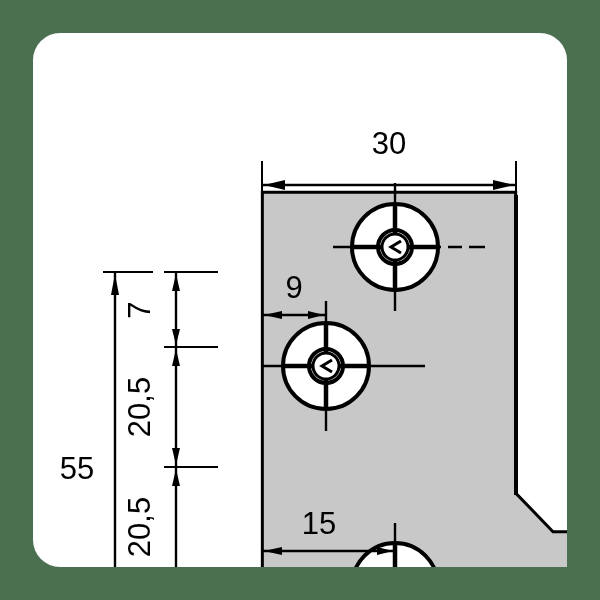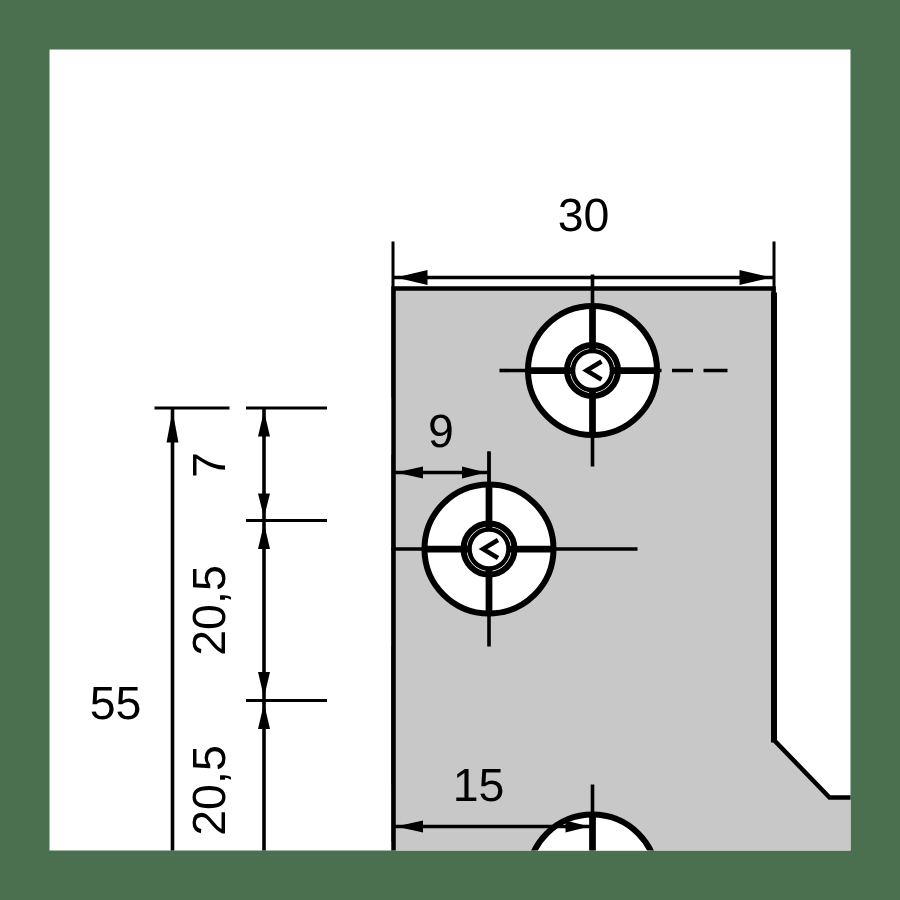--- a/index.html
+++ b/index.html
@@ -18,20 +18,21 @@
     height: 600px;
     background: #4a7050;
   }
   #sheet {
     position: absolute;
     left: 33px;
     top: 33px;
     width: 534px;
     height: 534px;
     background: #ffffff;
+    border-radius: 27px;
   }
   #drawing-svg {
     display: block;
     width: 534px;
     height: 534px;
   }
   .dim-text {
     font-family: "Liberation Sans", sans-serif;
     font-size: 31px;
     fill: #000000;

